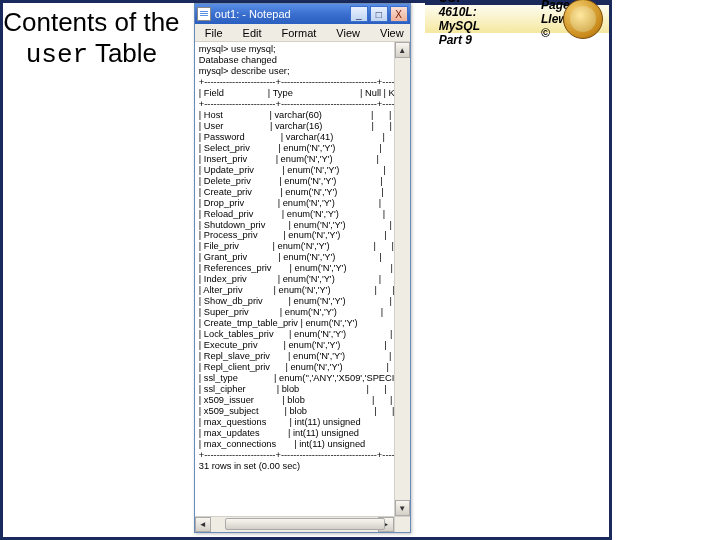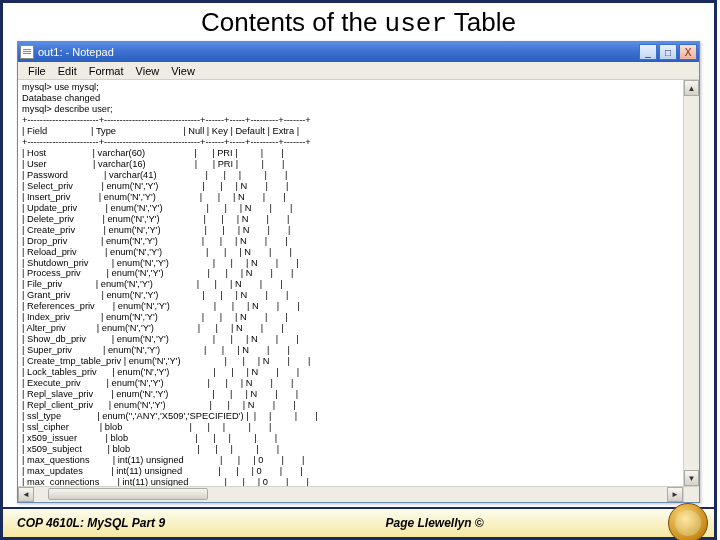--- a/index.html
+++ b/index.html
@@ -3,25 +3,24 @@
 <meta charset="utf-8">
 <style>
   * { box-sizing: border-box; }
   html, body {
     margin: 0; padding: 0;
     width: 720px; height: 540px;
     font-family: Arial, sans-serif;
     background: #fff;
   }
   .slide {
-    width: 717px; height: 540px;
+    width: 612px; height: 540px;
     border: 3px solid #1a2a5c;
     position: relative;
     display: flex;
-    flex-direction: column;
   }
   .slide-title {
     text-align: center;
     font-size: 26px;
     color: #000;
     padding: 4px 0 2px 0;
     font-family: Arial, sans-serif;
   }
   .slide-title .mono { font-family: "Courier New", monospace; }
   .notepad-wrap {
@@ -76,20 +75,21 @@
   }
   .winbtn.close { background: linear-gradient(to bottom, #f8e0d8, #f0b098); color: #7a1a00; }
   .menubar {
     height: 18px;
     background: #efece4;
     border-bottom: 1px solid #d4d0c8;
     display: flex;
     align-items: center;
     padding-left: 4px;
     font-size: 11px;
+    gap: 8px;
   }
   .menubar .mi {
     padding: 0 6px;
     cursor: default;
   }
   .textarea-wrap {
     flex: 1;
     position: relative;
     overflow: hidden;
     background: #fff;

